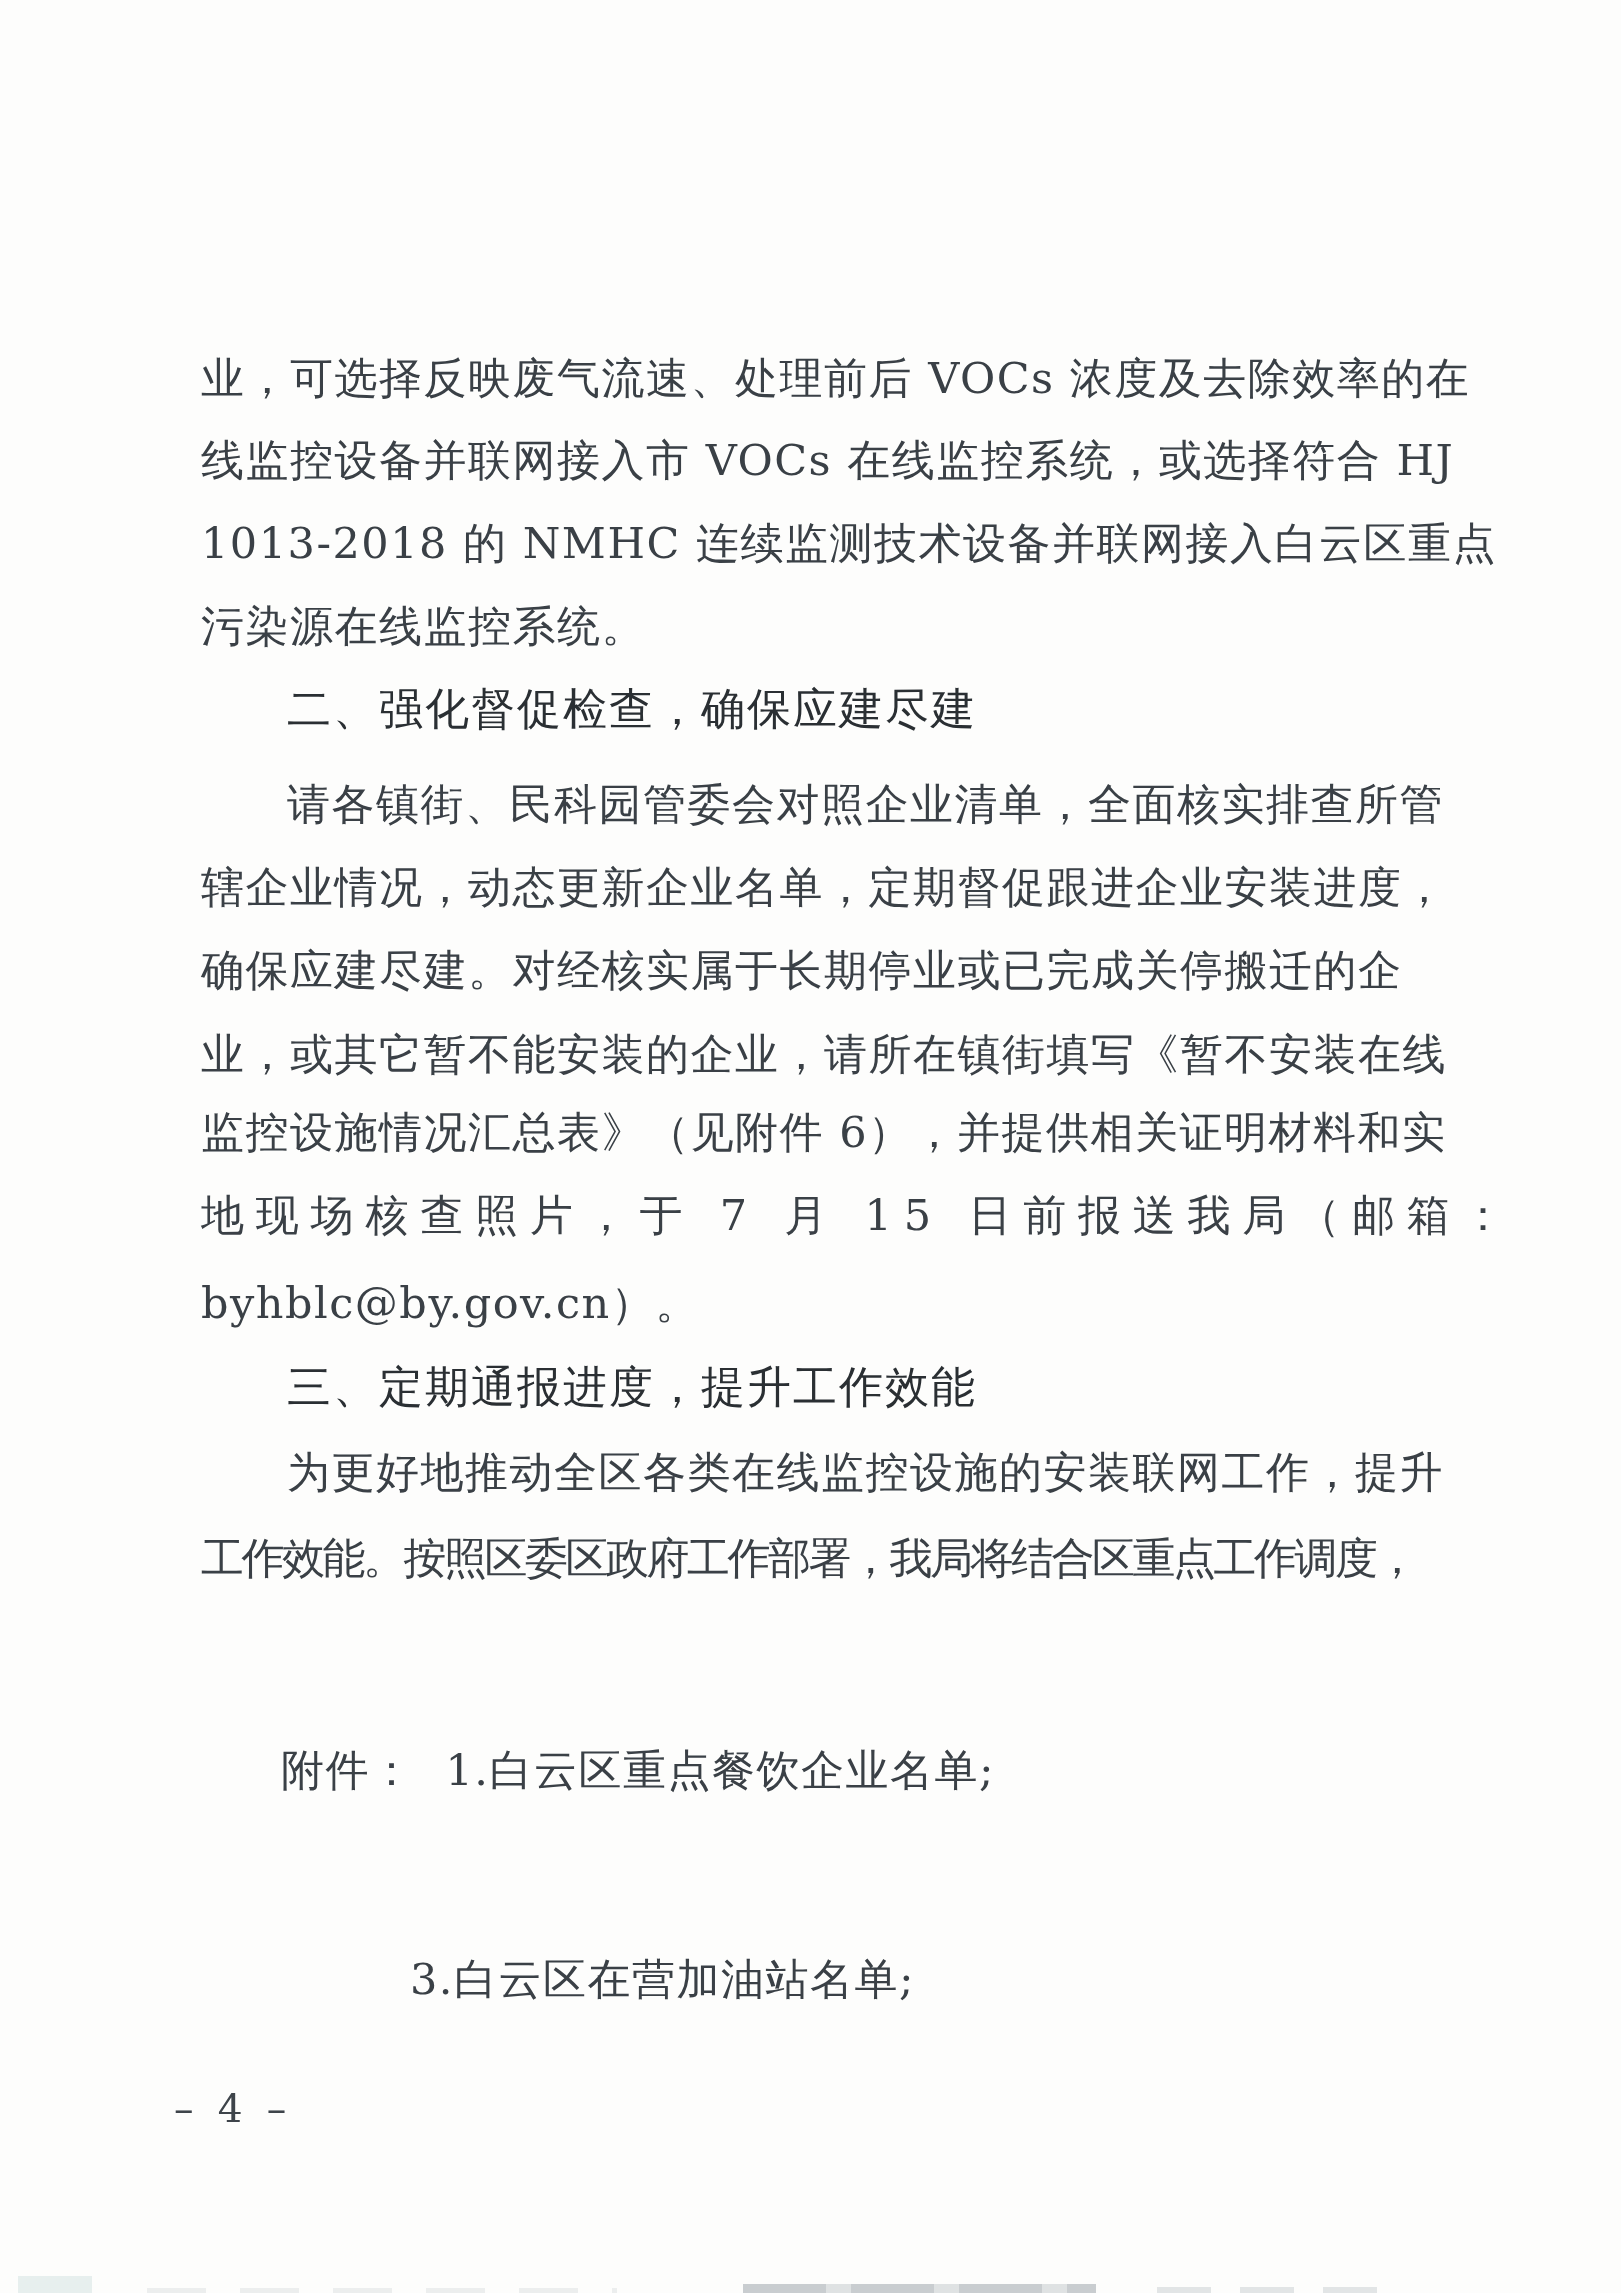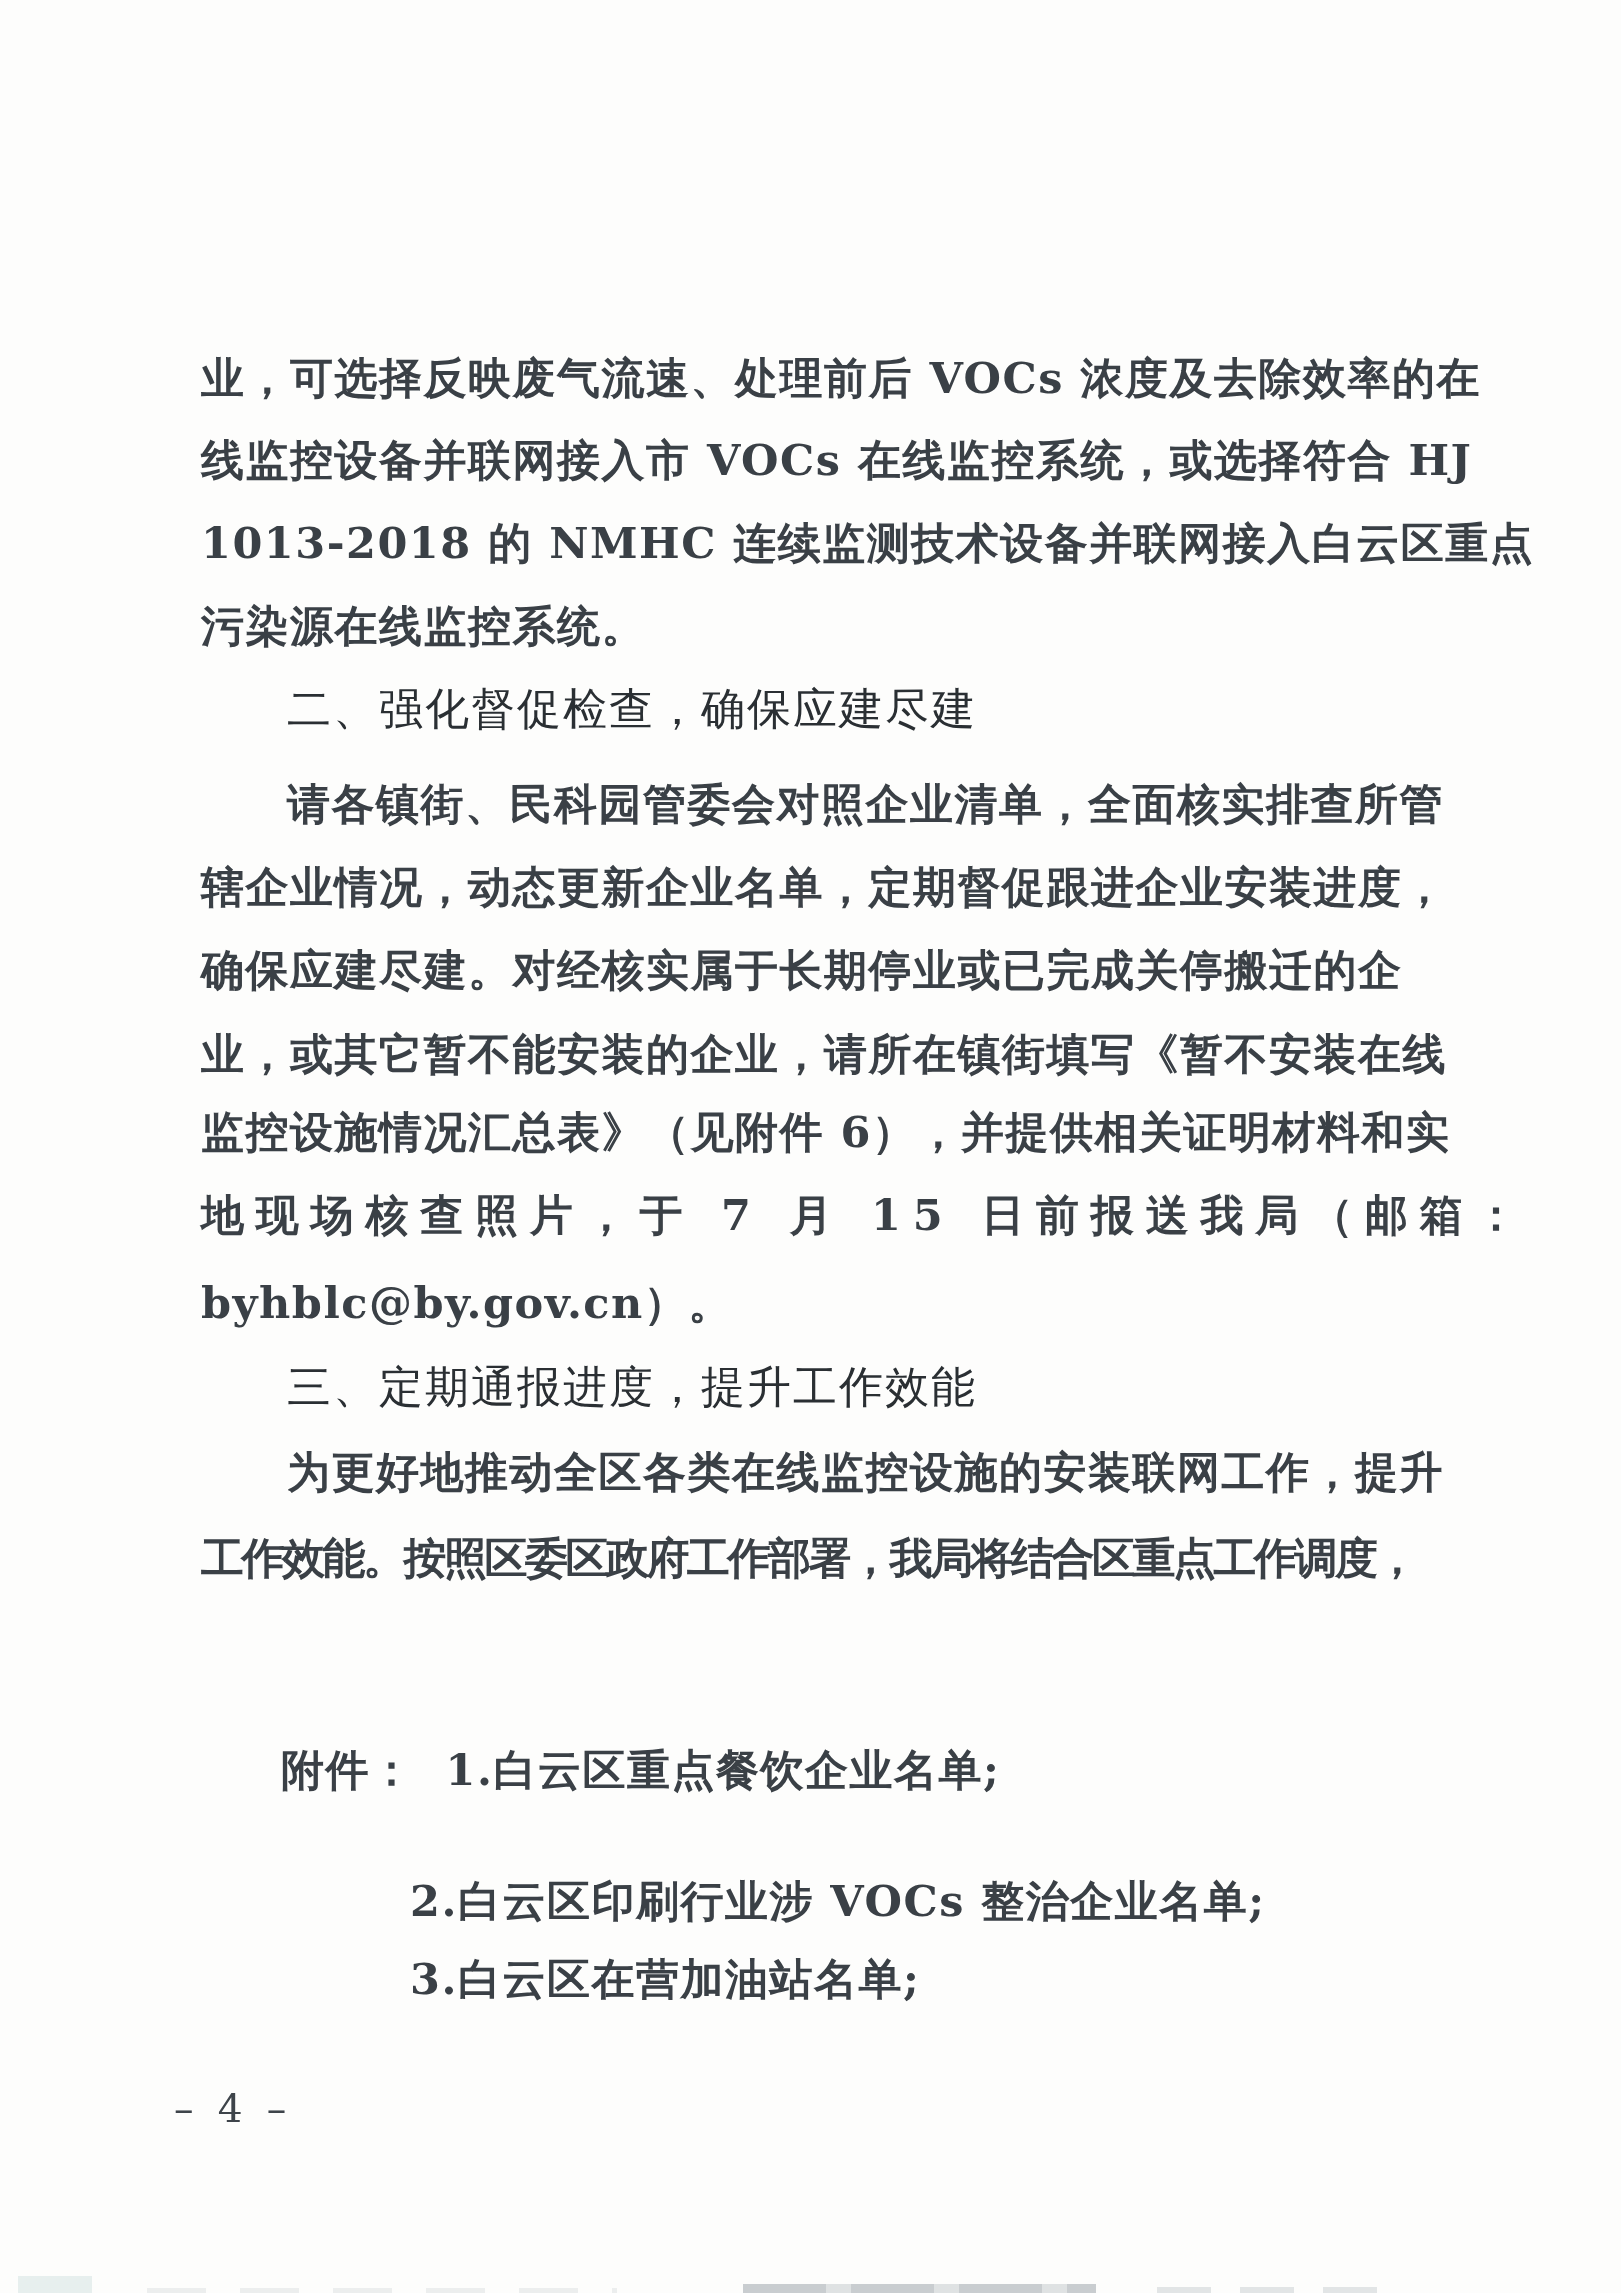--- a/index.html
+++ b/index.html
@@ -18,21 +18,20 @@
   }
   .ln {
     position: absolute;
     left: 201px;
     font-size: 43px;
     line-height: 1.18;
     letter-spacing: 1.5px;
     color: #3a4046;
     white-space: nowrap;
     font-family: "DejaVu Serif", "Liberation Serif", serif;
-    font-weight: bold;
   }
   .indent { left: 287px; }
   .heading {
     font-family: "DejaVu Sans", "Liberation Sans", sans-serif;
     font-weight: normal;
     color: #2a2f33;
     letter-spacing: 2px;
     font-size: 44px;
   }
   .wide { letter-spacing: 11.8px; text-align: center; }
@@ -92,21 +91,20 @@
 
   <p class="ln indent heading" style="top:1317px">三、定期通报进度，提升工作效能</p>
 
   <p class="ln indent" style="top:1404px">为更好地推动全区各类在线监控设施的安装联网工作，提升</p>
   <p class="ln tight" style="top:1490px">工作效能。按照区委区政府工作部署，我局将结合区重点工作调度，</p>
 
   <div class="ln attach-line" style="top:1745px; left:281px">
     <span class="attach-label">附件：</span>
     <span>1.白云区重点餐饮企业名单;</span>
   </div>
-  <p class="ln" style="top:1833px; left:410px">2.白云区印刷行业涉 VOCs 整治企业名单;</p>
   <p class="ln" style="top:1911px; left:410px">3.白云区在营加油站名单;</p>
 
   <div class="page-number">– 4 –</div>
 
   <div class="artifact artifact-corner"></div>
   <div class="artifact artifact-left-dashes"></div>
   <div class="artifact artifact-mid-dashes"></div>
   <div class="artifact artifact-right-dashes"></div>
 
 </div>

